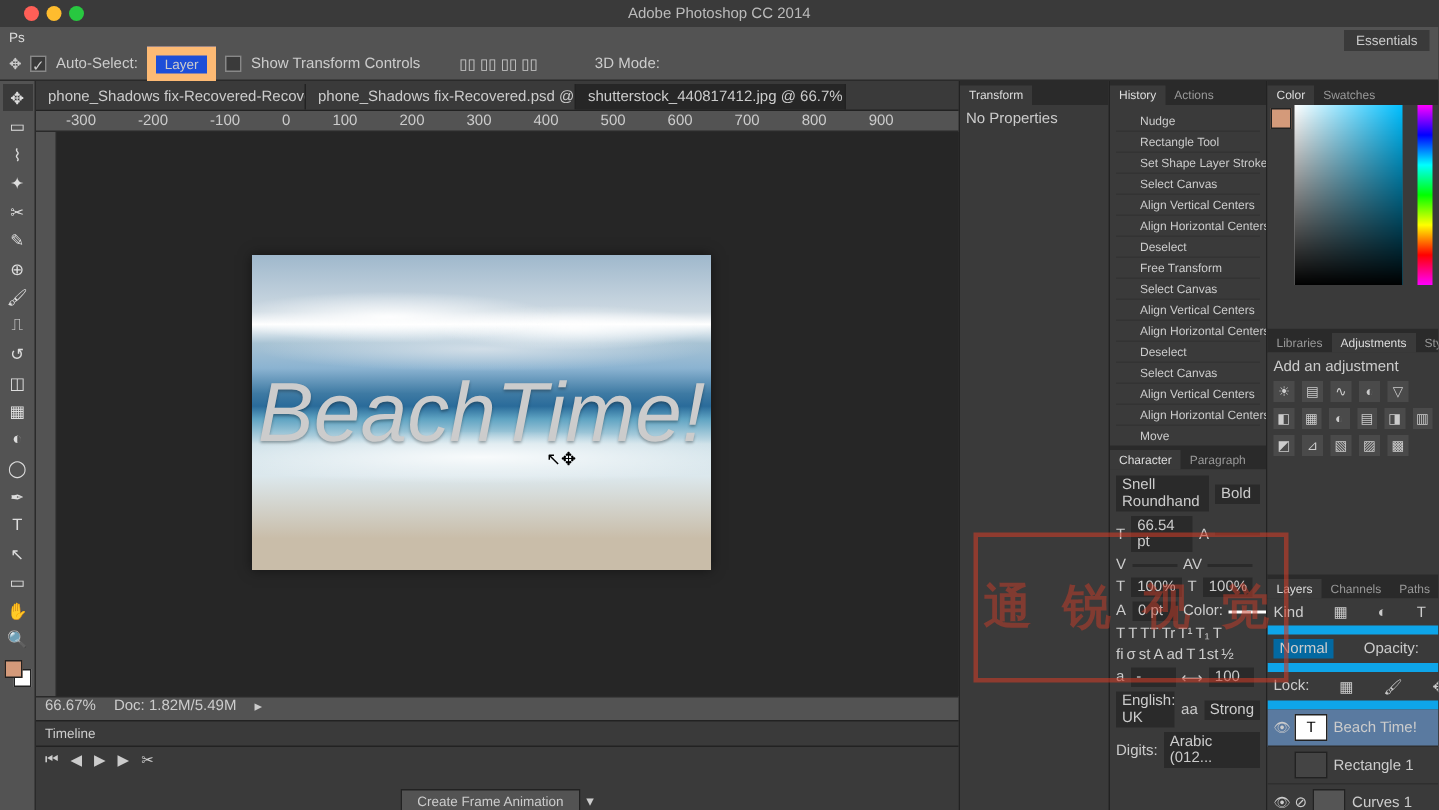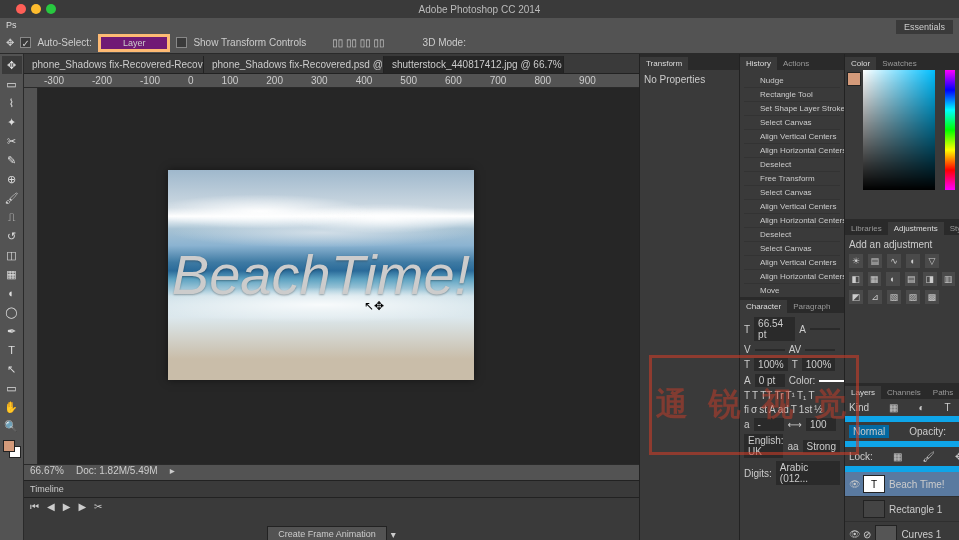--- a/index.html
+++ b/index.html
@@ -6,21 +6,21 @@
 body{background:#535353;width:959px;height:540px;overflow:hidden;position:relative}
 .titlebar{height:18px;background:#3a3a3a;display:flex;align-items:center;padding:0 16px;position:relative}
 .traffic{display:flex;gap:5px}
 .traffic span{width:10px;height:10px;border-radius:50%}
 .tl-r{background:#ff5f57}.tl-y{background:#febc2e}.tl-g{background:#28c840}
 .title{position:absolute;left:50%;transform:translateX(-50%);font-size:10px;color:#bbb}
 .menubar{height:14px;background:#535353;display:flex;align-items:center;padding:0 6px;gap:8px}
 .menubar span{font-size:9px;color:#ddd}
 .optionsbar{height:22px;background:#535353;border-bottom:1px solid #2a2a2a;display:flex;align-items:center;padding:0 6px;gap:6px}
 .optionsbar .chk{width:11px;height:11px;border:1px solid #888;background:#3a3a3a}
-.optionsbar .sel{background:#701a75;border:3px solid #fdba74;padding:1px 22px;font-size:9px}
+.optionsbar .sel{background:#1d4ed8;border:6px solid #fdba74;padding:1px 6px;font-size:9px}
 .ws-label{position:absolute;right:6px;top:20px;font-size:9px;background:#3a3a3a;padding:2px 8px}
 .main{display:flex;height:calc(100% - 54px)}
 .tools{width:24px;background:#535353;border-right:1px solid #2a2a2a;display:flex;flex-direction:column;align-items:center;padding-top:2px}
 .tool{width:20px;height:18px;display:flex;align-items:center;justify-content:center;font-size:11px;color:#ddd;margin-bottom:1px}
 .tool.active{background:#3a3a3a}
 .swatch-pair{margin-top:4px;position:relative;width:18px;height:18px}
 .swatch-pair .fg{position:absolute;width:12px;height:12px;background:#d49a7a;border:1px solid #222;z-index:2}
 .swatch-pair .bg{position:absolute;right:0;bottom:0;width:12px;height:12px;background:#fff;border:1px solid #222}
 .center{flex:1;background:#262626;position:relative;display:flex;flex-direction:column}
 .tabs{height:20px;background:#3a3a3a;display:flex;align-items:flex-end;border-bottom:1px solid #222}
@@ -217,20 +217,24 @@
           <div class="hist-item">Align Horizontal Centers</div>
           <div class="hist-item">Move</div>
         </div>
 
       <div class="panel-tab-row">
         <div class="ptab active">Character</div>
         <div class="ptab">Paragraph</div>
       </div>
       <div class="panel-body char-panel">
         <div class="char-row">
+            <span class="fld" style="flex:1">Snell Roundhand</span>
+            <span class="fld">Bold</span>
+          </div>
+        <div class="char-row">
             <span>T</span>
             <span class="fld">66.54 pt</span>
             <span>A</span>
             <span class="fld"></span>
           </div>
         <div class="char-row">
             <span>V</span>
             <span class="fld"></span>
             <span>AV</span>
             <span class="fld"></span>

